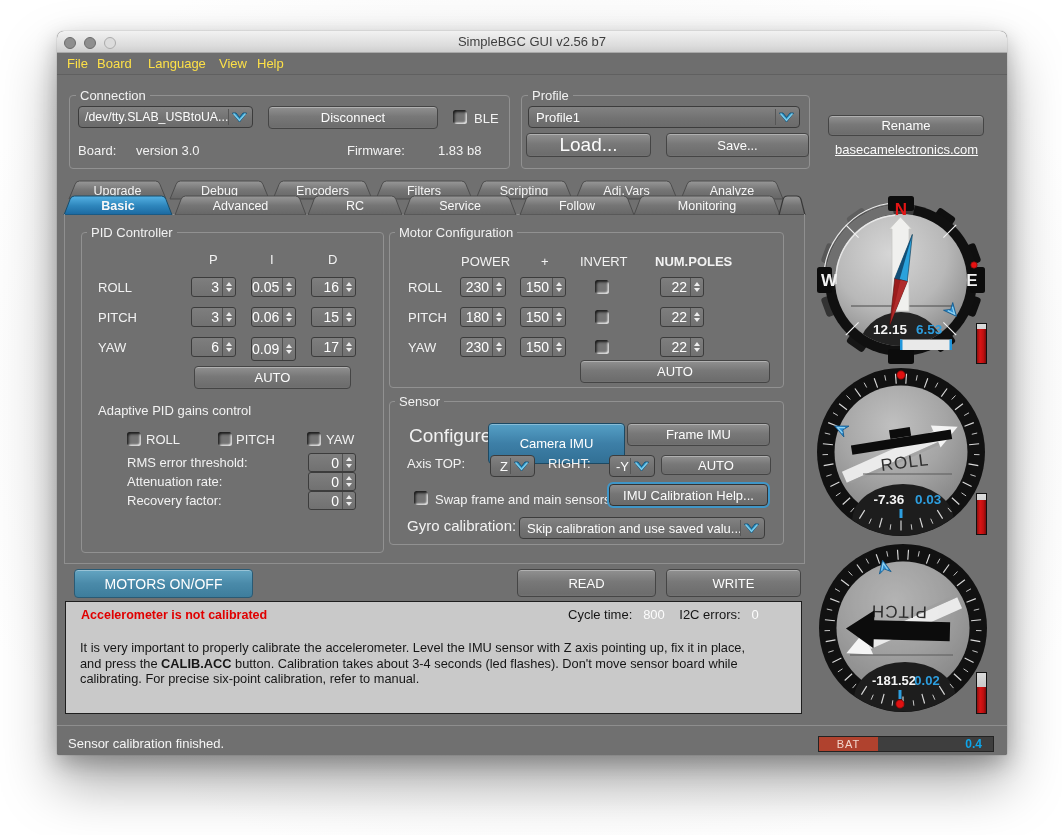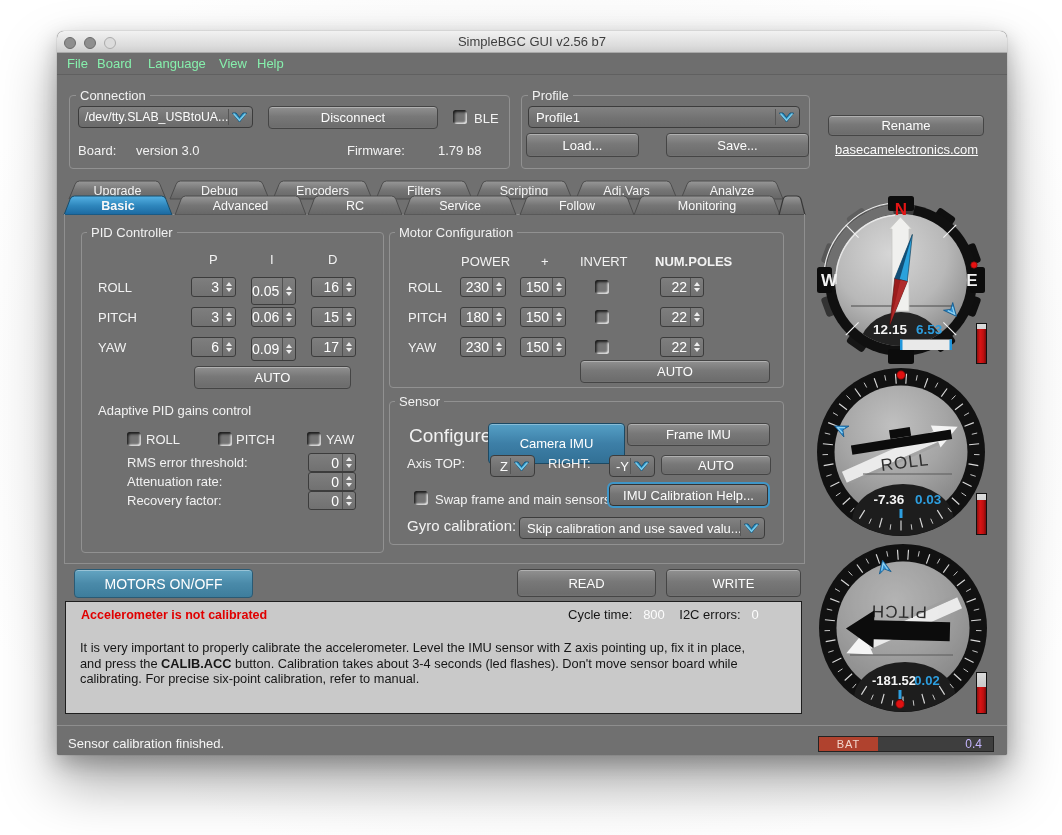--- a/index.html
+++ b/index.html
@@ -3,21 +3,21 @@
 *{margin:0;padding:0;box-sizing:border-box}
 html,body{width:1062px;height:835px;background:#fff;overflow:hidden;font-family:"Liberation Sans",sans-serif}
 #stage{position:relative;width:1062px;height:835px;background:radial-gradient(ellipse 620px 480px at 531px 400px,#ededed 0%,#f7f7f7 55%,#fff 100%)}
 #win{position:absolute;left:57px;top:31px;width:950px;height:724px;background:#707070;
  border-radius:7px 7px 2px 2px;box-shadow:0 28px 55px rgba(0,0,0,.34),0 8px 22px rgba(0,0,0,.25),0 0 1px rgba(0,0,0,.55)}
 #title{position:absolute;left:0;top:0;width:100%;height:22px;border-radius:7px 7px 0 0;
  background:linear-gradient(#f2f2f2,#dcdcdc 70%,#cfcfcf);border-bottom:1px solid #a9a9a9;
  color:#3e3e3e;font-size:13px;text-align:center;line-height:21px}
 .tl{position:absolute;top:6px;width:12px;height:12px;border-radius:50%}
 #menu{position:absolute;left:0;top:22px;width:100%;height:22px;background:#6e6e6e;border-bottom:1px solid #606060}
-#menu .mi{position:absolute;top:0;height:22px;line-height:22px;color:#86efac;font-size:13px}
+#menu .mi{position:absolute;top:0;height:22px;line-height:22px;color:#fde047;font-size:13px}
 .gb{position:absolute;border:1px solid #919191;border-radius:4px}
 .gl{position:absolute;top:-8px;background:#707070;padding:0 4px;font-size:13px;color:#f2f2f2;line-height:15px;white-space:nowrap}
 .lb{position:absolute;white-space:nowrap}
 .btn{position:absolute;background:linear-gradient(#919191,#787878 45%,#6d6d6d 92%,#727272);
  border:1px solid #454545;border-radius:4px;color:#fcfcfc;display:flex;align-items:center;justify-content:center;
  box-shadow:inset 0 1px 0 rgba(255,255,255,.3);white-space:nowrap}
 .btnb{position:absolute;background:linear-gradient(#64a5c2,#4a8aa9 50%,#3d7d9c);
  border:1px solid #2a5a74;border-radius:4px;color:#fff;display:flex;align-items:center;justify-content:center;
  box-shadow:inset 0 1px 0 rgba(255,255,255,.35);white-space:nowrap}
 .btnsel{position:absolute;background:linear-gradient(#55a0c6,#3d7fa7 50%,#327095);
@@ -67,33 +67,33 @@
           <path d="M1.5,1 L8.5,10 L15.5,1 L12,1 L8.5,5.5 L5,1 Z" fill="#2d95c8" stroke="#14557c" stroke-width="1"></path>
           <path d="M2.5,1.5 L8.5,8.5 L14.5,1.5" fill="none" stroke="#7ecdeb" stroke-width="1.4"></path>
         </svg>
       </div>
 <div class="btn" style="left:211px;top:75px;width:170px;height:23px;font-size:13px">Disconnect</div>
 <div class="cb" style="left:396px;top:79px;width:14px;height:14px"></div>
 <div class="lb" style="left:417px;top:80px;font-size:13px;color:#f2f2f2;">BLE</div>
 <div class="lb" style="left:21px;top:112px;font-size:13px;color:#f2f2f2;">Board:</div>
 <div class="lb" style="left:79px;top:112px;font-size:13px;color:#f2f2f2;">version 3.0</div>
 <div class="lb" style="left:290px;top:112px;font-size:13px;color:#f2f2f2;">Firmware:</div>
-<div class="lb" style="left:381px;top:112px;font-size:13px;color:#f2f2f2;">1.79 b8</div>
+<div class="lb" style="left:381px;top:112px;font-size:13px;color:#f2f2f2;">1.83 b8</div>
 <div class="gb" style="left:464px;top:64px;width:289px;height:74px">
         <div class="gl" style="left:6px">Profile</div>
       </div>
 <div class="combo" style="left:471px;top:75px;width:272px;height:22px">
         <span style="padding-left:7px;font-size:13px">Profile1</span>
         <div class="cvr"></div>
         <svg class="chev" width="17" height="12" viewBox="0 0 17 12">
           <path d="M1.5,1 L8.5,10 L15.5,1 L12,1 L8.5,5.5 L5,1 Z" fill="#2d95c8" stroke="#14557c" stroke-width="1"></path>
           <path d="M2.5,1.5 L8.5,8.5 L14.5,1.5" fill="none" stroke="#7ecdeb" stroke-width="1.4"></path>
         </svg>
       </div>
-<div class="btn" style="left:469px;top:102px;width:113px;height:24px;font-size:13px">Load...</div>
+<div class="btn" style="left:469px;top:102px;width:125px;height:24px;font-size:19px">Load...</div>
 <div class="btn" style="left:609px;top:102px;width:143px;height:24px;font-size:13px">Save...</div>
 <div class="btn" style="left:771px;top:84px;width:156px;height:21px;font-size:13px">Rename</div>
 <div class="lb" style="left:778px;top:111px;font-size:13px;color:#fafafa;text-decoration:underline">basecamelectronics.com</div>
 <svg width="750" height="37" style="position:absolute;left:0;top:147px">
 <defs>
 <linearGradient id="tg" x1="0" y1="0" x2="0" y2="1">
  <stop offset="0" stop-color="#989898"></stop>
             <stop offset="0.5" stop-color="#757575"></stop>
             <stop offset="1" stop-color="#666"></stop>
           </linearGradient>
@@ -140,21 +140,21 @@
 <div class="lb" style="left:213px;top:221px;font-size:13px;color:#f2f2f2;">I</div>
 <div class="lb" style="left:271px;top:221px;font-size:13px;color:#f2f2f2;">D</div>
 <div class="lb" style="left:41px;top:249px;font-size:13px;color:#f2f2f2;">ROLL</div>
 <div class="spin" style="left:134px;top:246px;width:45px;height:20px">
         <span>3</span>
         <div class="sar">
           <i class="su"></i>
           <i class="sd"></i>
         </div>
       </div>
-<div class="spin" style="left:194px;top:246px;width:45px;height:28px">
+<div class="spin" style="left:194px;top:246px;width:45px;height:20px">
         <span>0.05</span>
         <div class="sar">
           <i class="su"></i>
           <i class="sd"></i>
         </div>
       </div>
 <div class="spin" style="left:254px;top:246px;width:45px;height:20px">
         <span>16</span>
         <div class="sar">
           <i class="su"></i>
@@ -356,21 +356,21 @@
 <div class="btn" style="left:460px;top:538px;width:139px;height:28px;font-size:13px">READ</div>
 <div id="msg">
 <div style="position:absolute;left:15px;top:6px;font-size:12.5px;font-weight:bold;color:#e00000">Accelerometer is not calibrated</div>
 <div style="position:absolute;left:502px;top:5px;font-size:13px">Cycle time:&nbsp;&nbsp;&nbsp;<span style="color:#fdfdfd">800</span>&nbsp;&nbsp;&nbsp;&nbsp;I2C errors:&nbsp;&nbsp;&nbsp;<span style="color:#fdfdfd">0</span></div>
 <div style="position:absolute;left:14px;top:38px;font-size:12.8px;line-height:15.6px">It is very important to properly calibrate the accelerometer. Level the IMU sensor with Z axis pointing up, fix it in place,<br>and press the <b>CALIB.ACC</b> button. Calibration takes about 3-4 seconds (led flashes). Don't move sensor board while<br>calibrating. For precise six-point calibration, refer to manual.</div>
 </div>
 <div id="statusline"></div>
 <div class="lb" style="left:11px;top:705px;font-size:13px;color:#f5f5f5;">Sensor calibration finished.</div>
 <div style="position:absolute;left:761px;top:705px;width:176px;height:16px;background:#3e3e3e;border:1px solid #232323">
         <div style="position:absolute;left:0;top:0;width:59px;height:100%;background:#b0422e;color:#f2d5cb;font-size:11px;font-weight:normal;line-height:14px;text-align:center;letter-spacing:1px">BAT</div>
-        <div style="position:absolute;right:11px;top:0;height:100%;color:#c4b5fd;font-size:12px;font-weight:normal;line-height:15px">0.4</div>
+        <div style="position:absolute;right:11px;top:0;height:100%;color:#0ea5e9;font-size:12px;font-weight:bold;line-height:15px">0.4</div>
       </div>
 <svg width="190" height="190" style="position:absolute;left:749px;top:154px" viewBox="-95 -95 190 190">
 <defs>
 <radialGradient id="face1" cx="0.42" cy="0.30" r="0.78">
  <stop offset="0" stop-color="#d6d6d6"></stop>
             <stop offset="0.55" stop-color="#b8b8b8"></stop>
             <stop offset="1" stop-color="#838383"></stop>
           </radialGradient>
 <linearGradient id="ringhl" x1="0" y1="0" x2="1" y2="1">
  <stop offset="0" stop-color="#9a9a9a"></stop>

